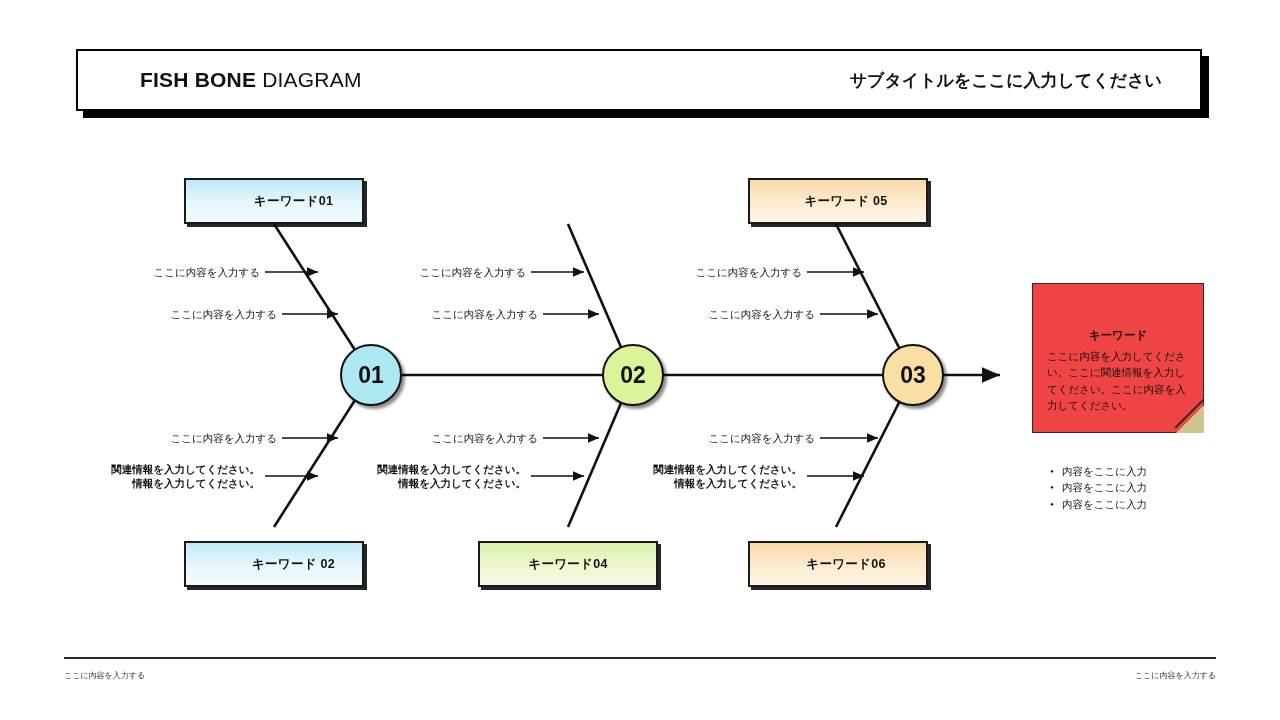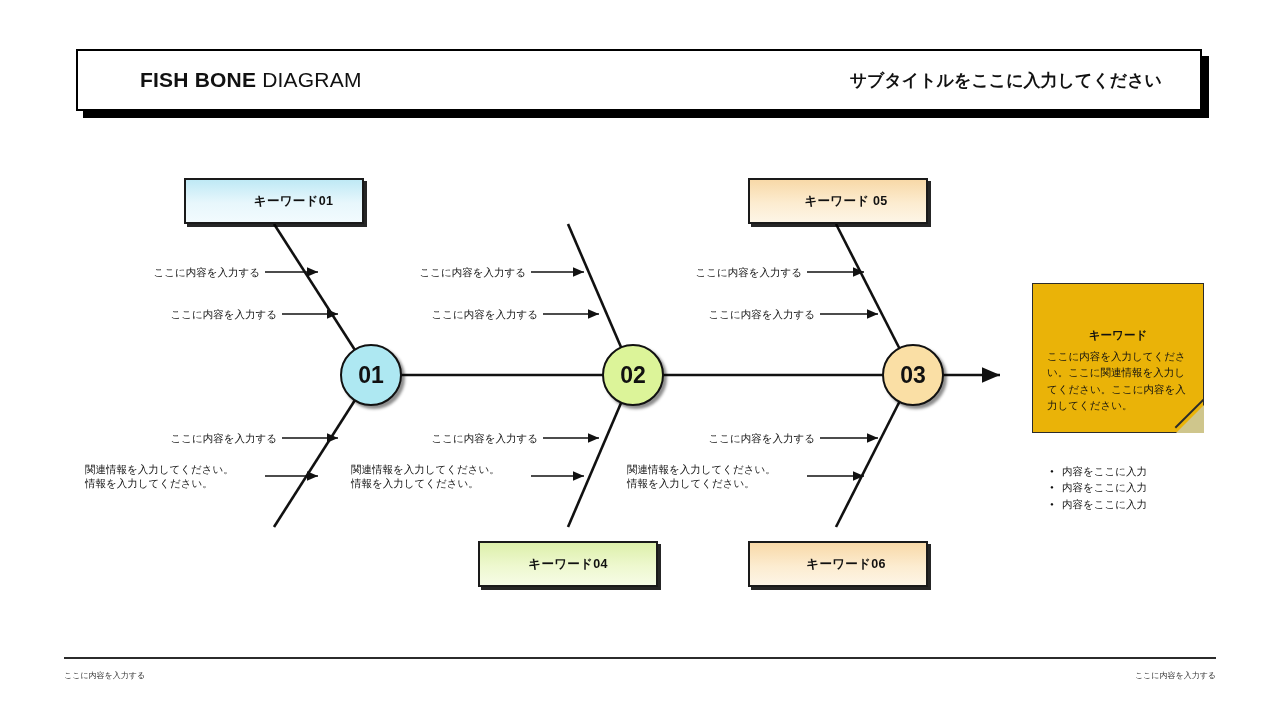--- a/index.html
+++ b/index.html
@@ -103,30 +103,30 @@
 
   
   .branch-label {
     position: absolute;
     font-size: 10.5px;
     line-height: 1.35;
     white-space: nowrap;
     color: #111111;
   }
   .lbl-right  { text-align: right; }
-  .lbl-center { text-align: left; }
+  .lbl-center { text-align: right; font-weight: bold; }
 
   
   #note-card {
     position: absolute;
     left: 1032px;
     top: 283px;
     width: 172px;
     height: 150px;
-    background: #eab308;
+    background: #ef4444;
     border: 1.5px solid #2b2b2b;
     box-sizing: border-box;
     padding: 44px 14px 10px 14px;
   }
   #note-title {
     text-align: center;
     font-size: 11.5px;
     font-weight: 700;
     margin-bottom: 5px;
   }
@@ -264,20 +264,23 @@
     <line x1="807" y1="476" x2="864" y2="476" stroke="#111111" stroke-width="1.7" marker-end="url(#arrow-sm)"></line>
   </svg>
 
   <div class="kw-box kw-blue" style="left:184px; top:178px;">
       <span>キーワード01</span>
     </div>
   <div class="kw-box kw-orange" style="left:748px; top:178px;">
       <span>キーワード 05</span>
     </div>
 
+  <div class="kw-box kw-blue" style="left:184px; top:541px;">
+      <span>キーワード 02</span>
+    </div>
   <div class="kw-box kw-green" style="left:478px; top:541px;">
       <span>キーワード04</span>
     </div>
   <div class="kw-box kw-orange" style="left:748px; top:541px;">
       <span>キーワード06</span>
     </div>
 
   <div class="node-circle node-blue" style="left:340px; top:344px;">
       <span>01</span>
     </div>

